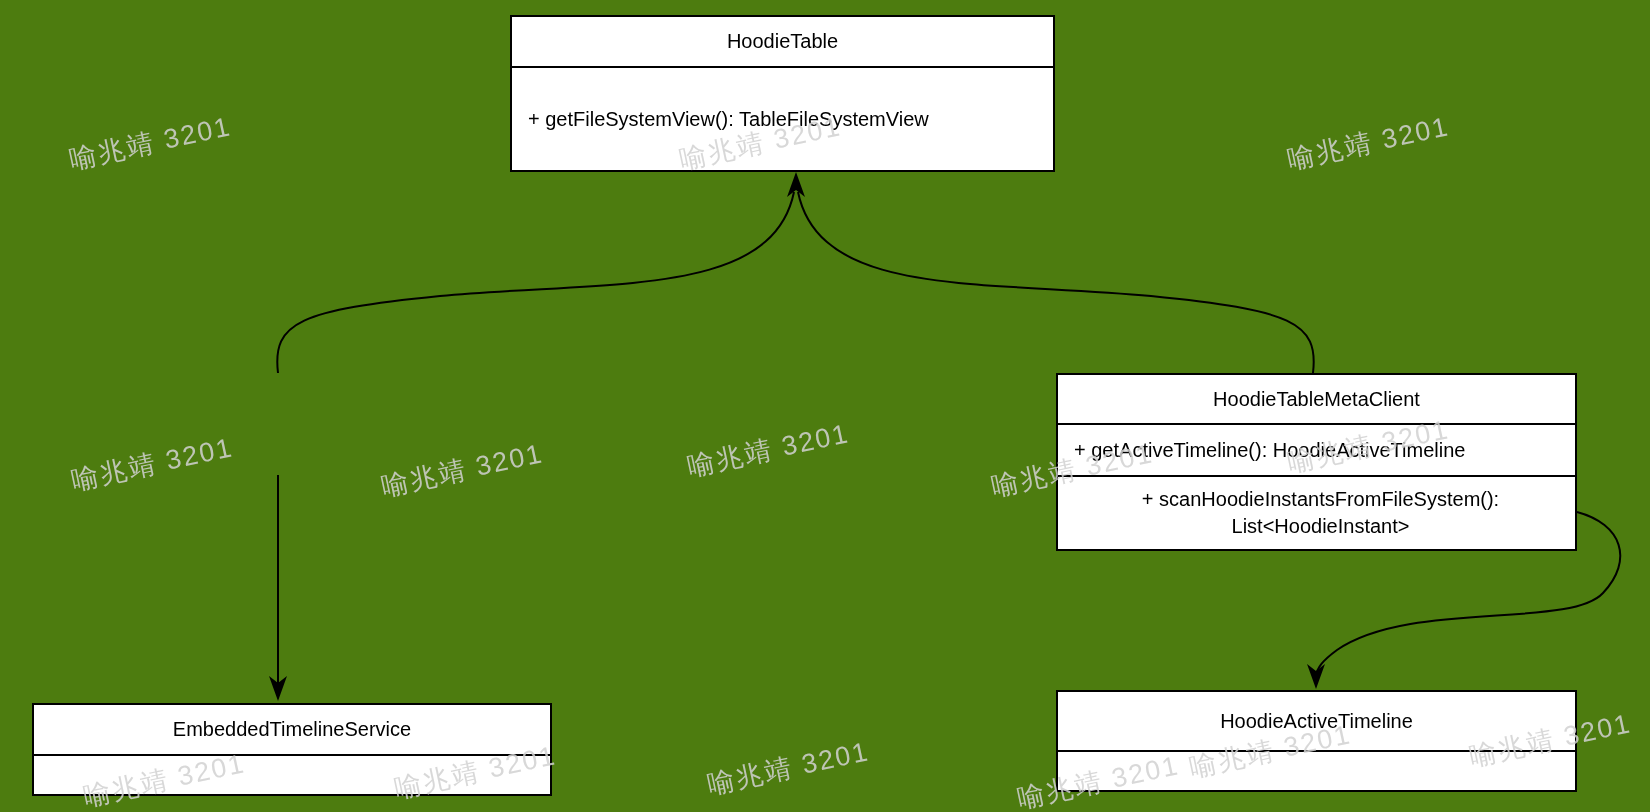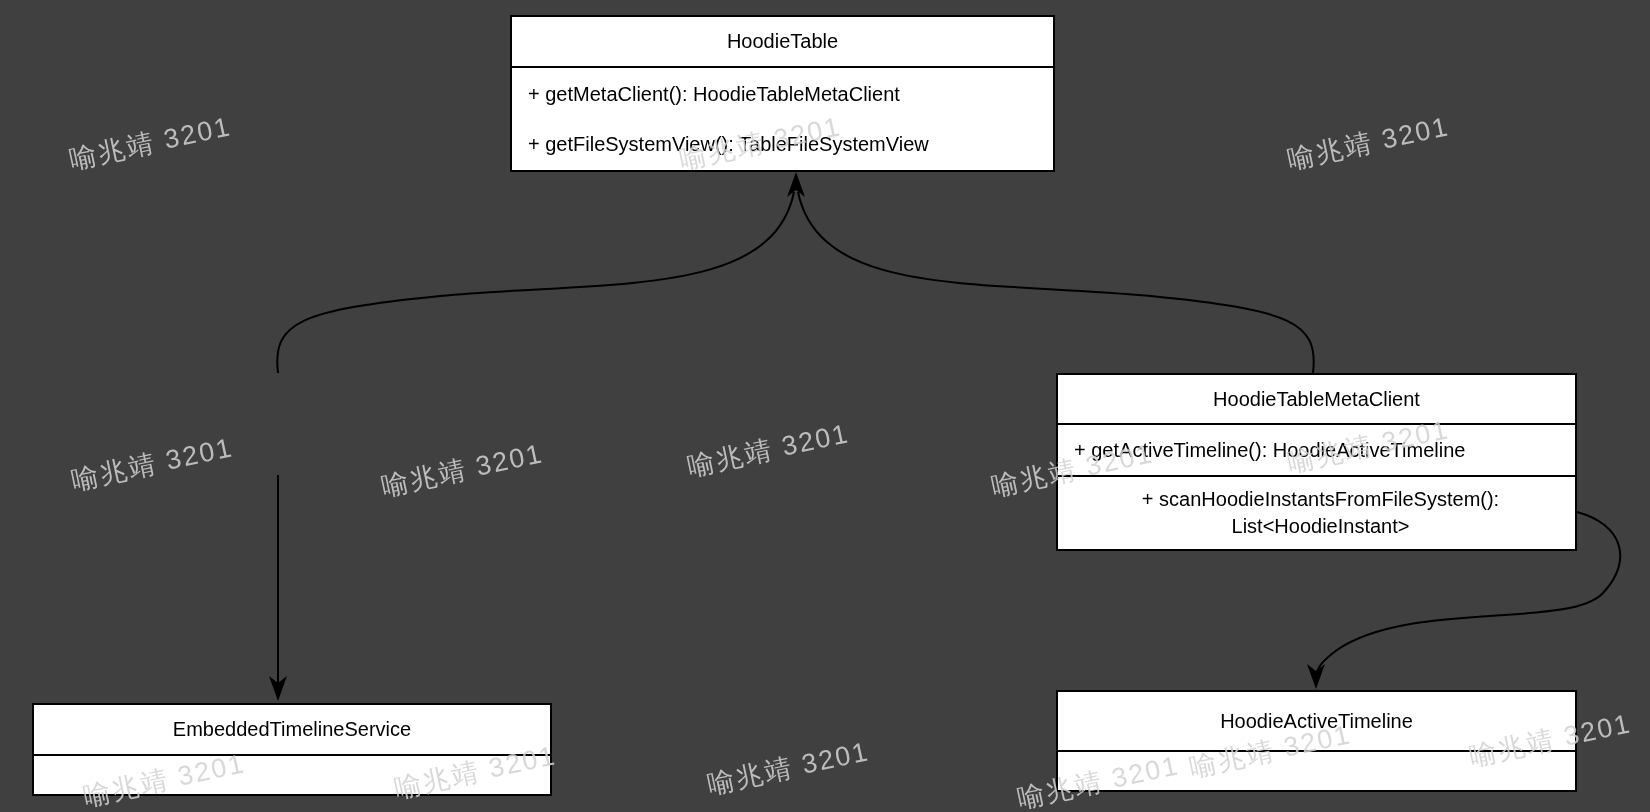--- a/index.html
+++ b/index.html
@@ -1,18 +1,18 @@
 <!DOCTYPE html>
 <html><head>
 <meta charset="utf-8">
 <style>
   html,body{margin:0;padding:0;background:#ffffff;}
   body{font-family:"Liberation Sans","DejaVu Sans",sans-serif;}
   .canvas{
-    position:relative;width:1650px;height:812px;background:#404040;overflow:hidden;
+    position:relative;width:1650px;height:812px;background:#4d7c0f;overflow:hidden;
   }
   
   .uml-box{
     position:absolute;background:#ffffff;border:2px solid #000000;
     box-sizing:border-box;z-index:2;
   }
   .uml-title{
     display:flex;align-items:center;justify-content:center;
     border-bottom:2px solid #000000;box-sizing:border-box;
     font-size:20px;color:#000000;white-space:nowrap;
@@ -49,21 +49,20 @@
     <path d="M 278 475 L 278 684" fill="none" stroke="#000000" stroke-width="2"></path>
     <path d="M 278 701 L 269 676 L 278 683 L 287 676 Z" fill="#000000" stroke="none"></path>
 
     <path d="M 1577 512 C 1622 524, 1634 560, 1603 593 C 1570 629, 1410 600, 1337 650 C 1322 661, 1317 668, 1316 676" fill="none" stroke="#000000" stroke-width="2"></path>
     <path d="M 1316 689 L 1307 664 L 1316 671 L 1325 664 Z" fill="#000000" stroke="none"></path>
   </svg>
 
   <div class="uml-box" style="left:510px;top:15px;width:545px;height:157px;">
     <div class="uml-title" style="height:51px;">HoodieTable</div>
     <div class="uml-row" style="height:102px;">
-      <div class="uml-method tall">+ getMetaClient(): HoodieTableMetaClient</div>
       <div class="uml-method tall">+ getFileSystemView(): TableFileSystemView</div>
     </div>
   </div>
 
 
   <div class="uml-box" style="left:1056px;top:373px;width:521px;height:178px;">
     <div class="uml-title" style="height:50px;">HoodieTableMetaClient</div>
     <div class="uml-row divided" style="height:52px;">
       <div class="uml-method">+ getActiveTimeline(): HoodieActiveTimeline</div>
     </div>

